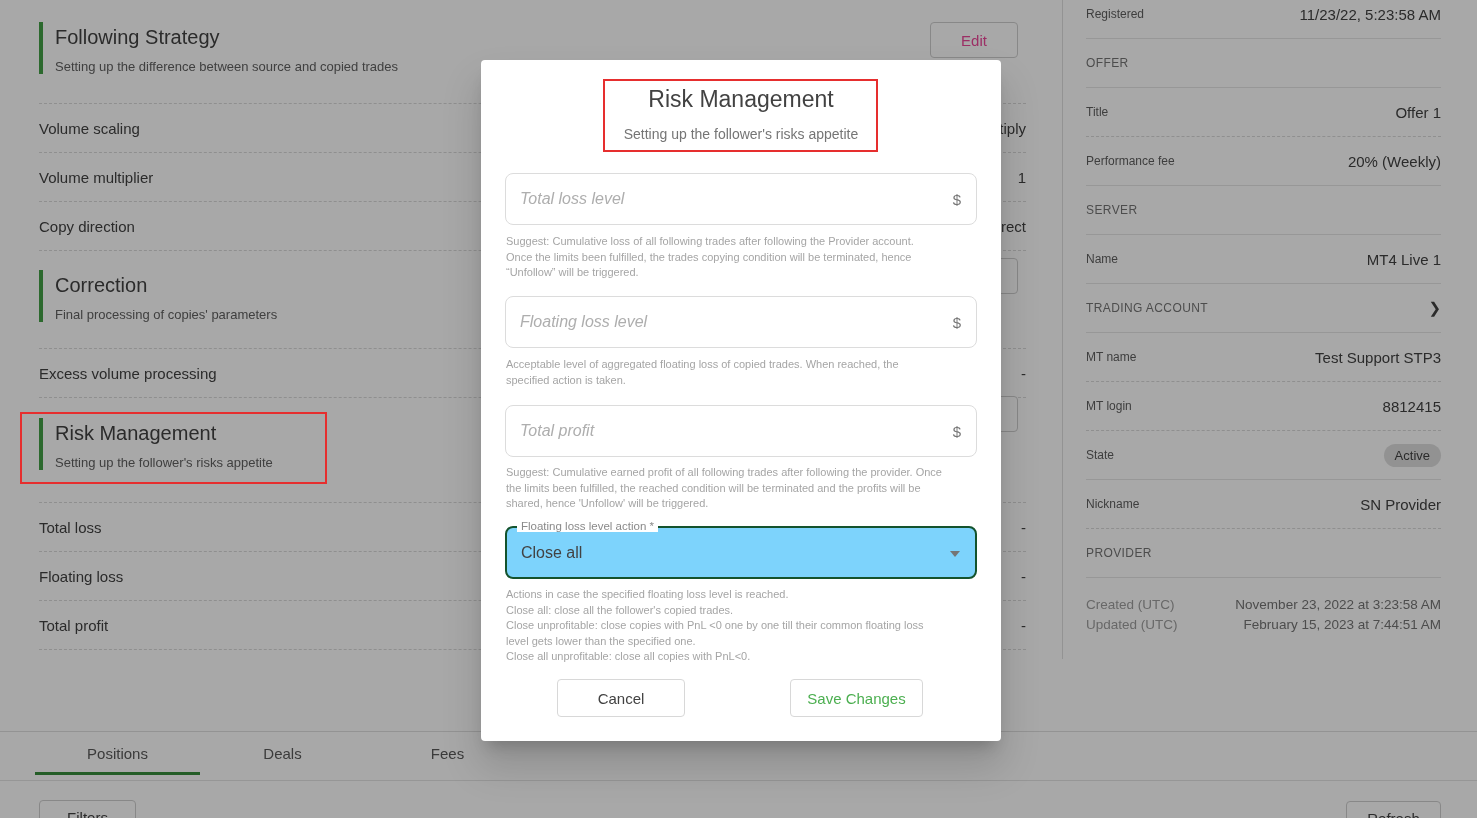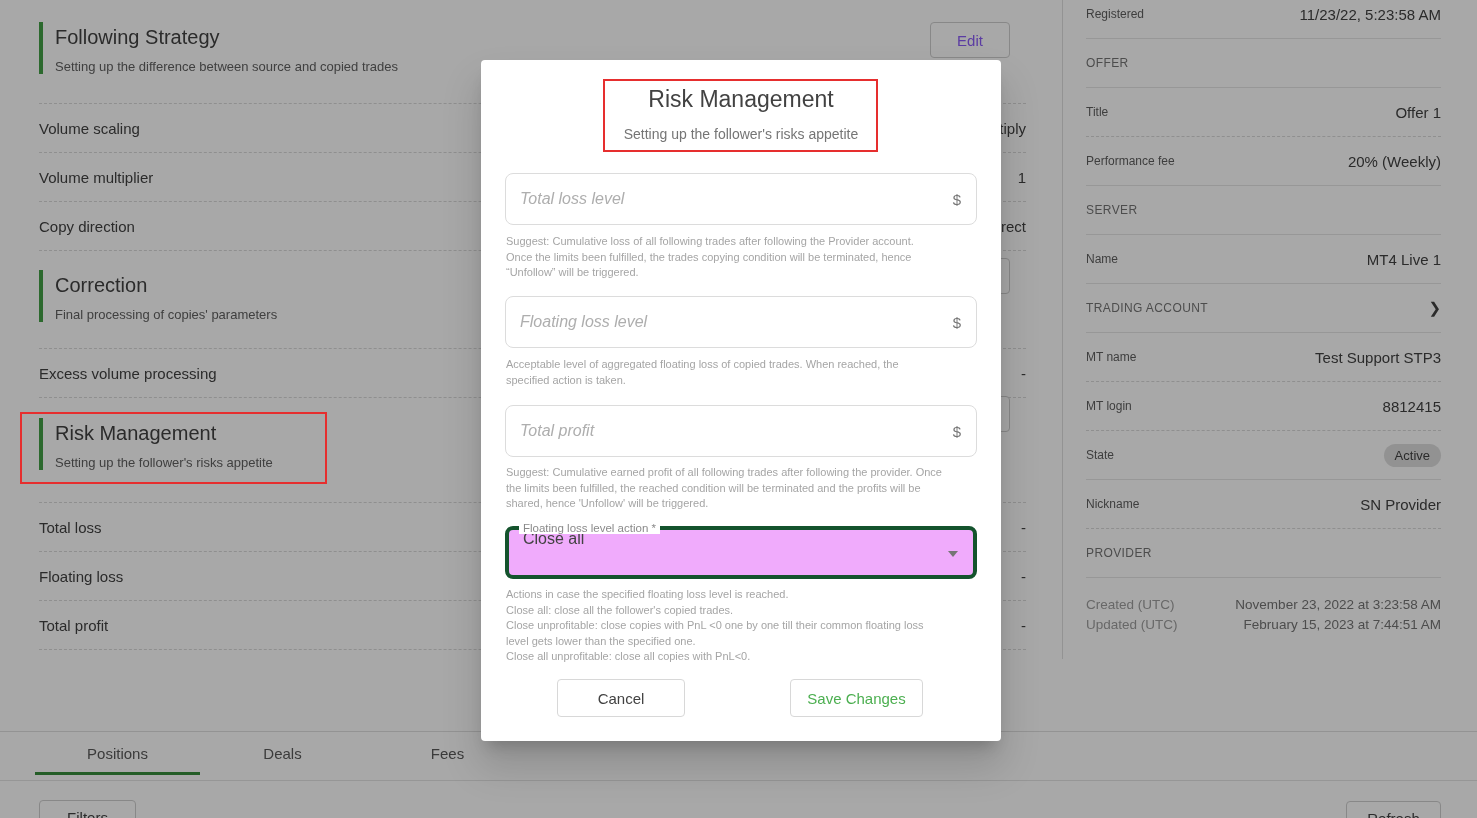--- a/index.html
+++ b/index.html
@@ -8,22 +8,22 @@
     background:#ffffff;
     font-family:"Liberation Sans","DejaVu Sans",sans-serif;
     -webkit-font-smoothing:antialiased;
   }
   
   .section{position:absolute;display:flex;white-space:nowrap;}
   .green-bar{width:4px;background:#43a047;margin-right:12px;}
   .sec-title{font-size:20px;color:#424242;line-height:26px;padding-top:2px;}
   .sec-sub{font-size:13px;color:#616161;margin-top:9px;}
   .edit-btn{
-    position:absolute;width:80px;height:36px;border:1px solid #cfcfcf;border-radius:4px;
-    background:#fff;font-size:15px;color:#8b5cf6;display:flex;align-items:center;justify-content:center;
+    position:absolute;width:88px;height:36px;border:1px solid #cfcfcf;border-radius:4px;
+    background:#fff;font-size:15px;color:#ec4899;display:flex;align-items:center;justify-content:center;
     font-family:inherit;cursor:pointer;
   }
   .rows{position:absolute;left:39px;width:987px;border-top:1px dashed #d9d9d9;}
   .row{height:48px;display:flex;align-items:center;justify-content:space-between;border-bottom:1px dashed #d9d9d9;}
   .row-label{font-size:15px;color:#424242;}
   .row-value{font-size:15px;color:#424242;}
   
   .hline{position:absolute;left:0;width:1477px;height:1px;background:#e0e0e0;}
   .tabs{position:absolute;left:35px;top:731px;display:flex;}
   .tab{width:165px;height:45px;display:flex;align-items:center;justify-content:center;
@@ -58,22 +58,22 @@
   .modal-title{position:absolute;top:26px;left:0;width:100%;text-align:center;font-size:23px;color:#424242;}
   .modal-sub{position:absolute;top:66px;left:0;width:100%;text-align:center;font-size:14px;color:#757575;}
   .fld{position:absolute;left:24px;width:472px;height:52px;border:1px solid #dcdcdc;border-radius:8px;box-sizing:border-box;}
   .fld input{
     position:absolute;left:0;top:0;width:100%;height:100%;border:none;outline:none;background:transparent;
     padding:0 36px 0 14px;box-sizing:border-box;font-size:16px;color:#424242;font-family:inherit;font-style:italic;
   }
   .fld input::placeholder{color:#aeaeae;opacity:1;}
   .fld .suffix{position:absolute;right:15px;top:50%;transform:translateY(-50%);font-size:15px;color:#757575;}
   .helper{position:absolute;left:25px;width:437px;font-size:11px;line-height:15.5px;color:#a5a5a5;white-space:pre-line;}
-  .select{position:absolute;left:24px;width:472px;height:53px;border:4px solid #14532d;border-radius:8px;
-          box-sizing:border-box;display:flex;cursor:pointer;background:#f0abfc;}
+  .select{position:absolute;left:24px;width:472px;height:53px;border:2px solid #14532d;border-radius:8px;
+          box-sizing:border-box;display:flex;align-items:center;cursor:pointer;background:#7dd3fc;}
   .select-label{position:absolute;top:-8px;left:10px;background:#fff;padding:0 4px;font-size:11.5px;color:#8a8a8a;}
   .select-value{font-size:16px;color:#424242;padding-left:14px;}
   .caret{position:absolute;right:15px;top:50%;margin-top:-2px;width:0;height:0;
          border-left:5px solid transparent;border-right:5px solid transparent;border-top:6px solid #757575;}
   .modal-btn{position:absolute;top:619px;height:38px;border-radius:4px;background:#fff;border:1px solid #d8d8d8;
              display:flex;align-items:center;justify-content:center;font-size:15px;font-family:inherit;cursor:pointer;}
   .btn-cancel{left:76px;width:128px;color:#424242;}
   .btn-save{left:309px;width:133px;color:#4caf50;}
   
   .ann{position:absolute;border:2px solid #e62e2e;z-index:30;background:transparent;}

